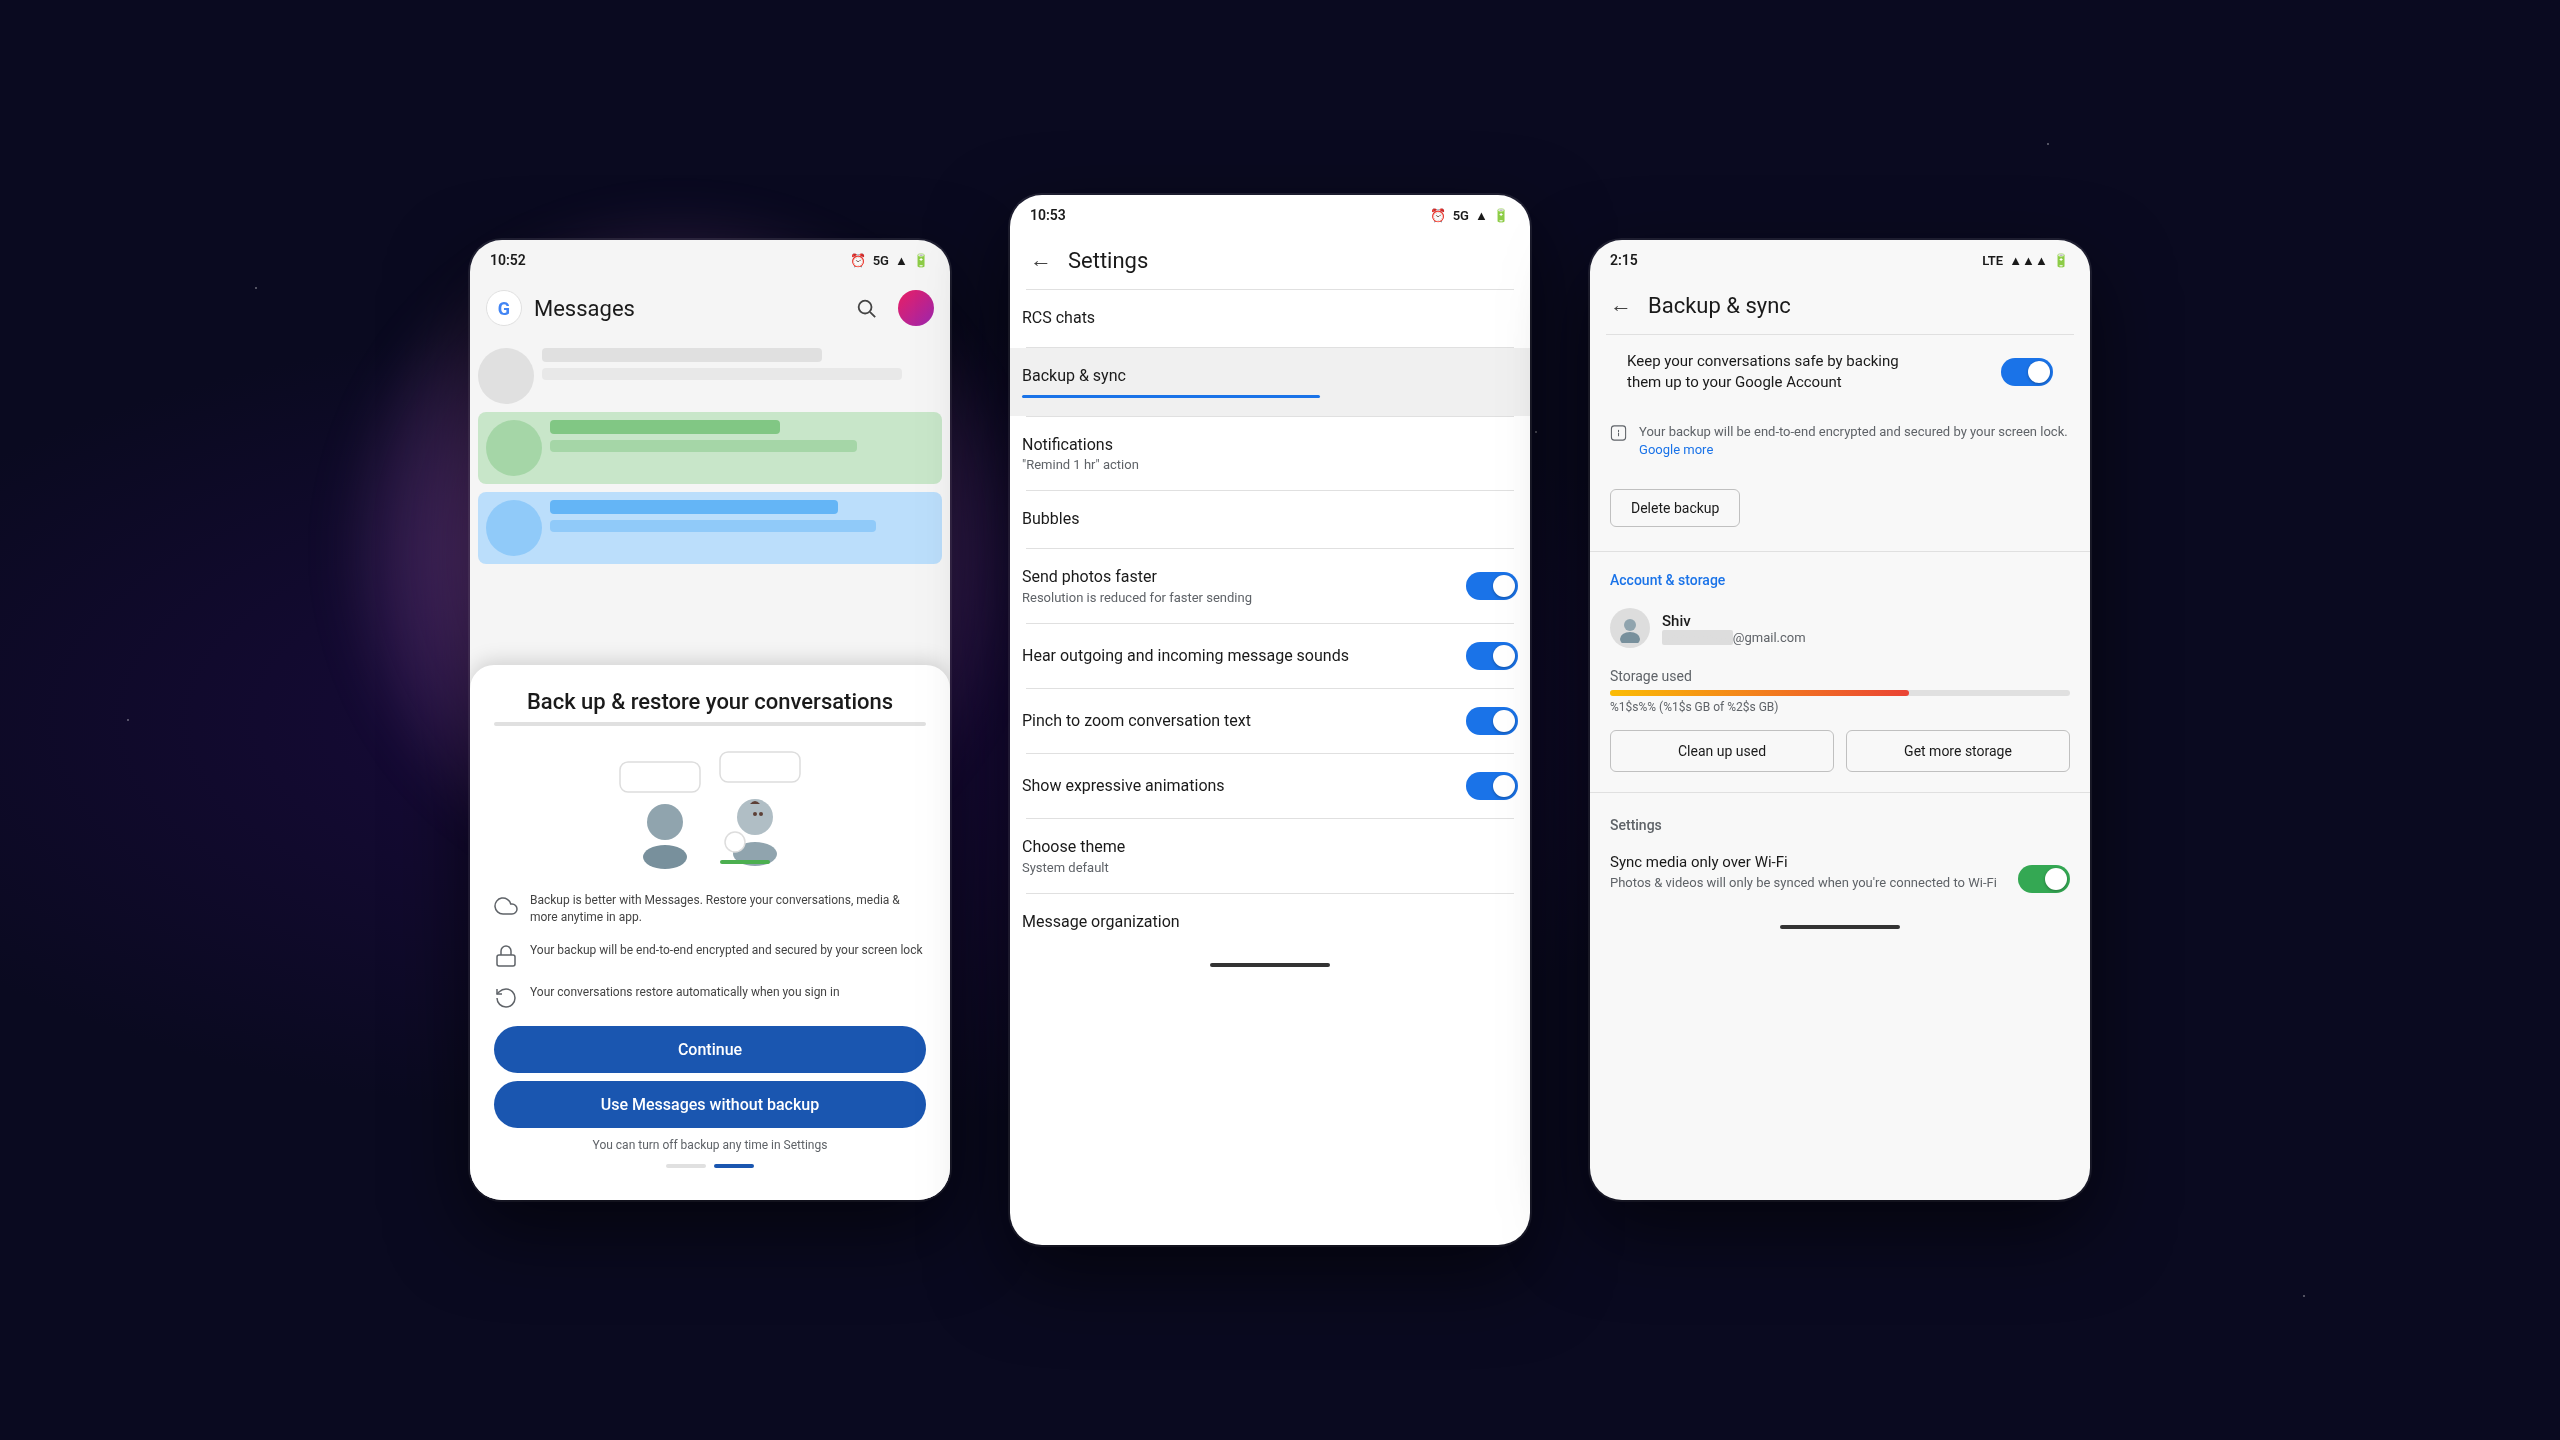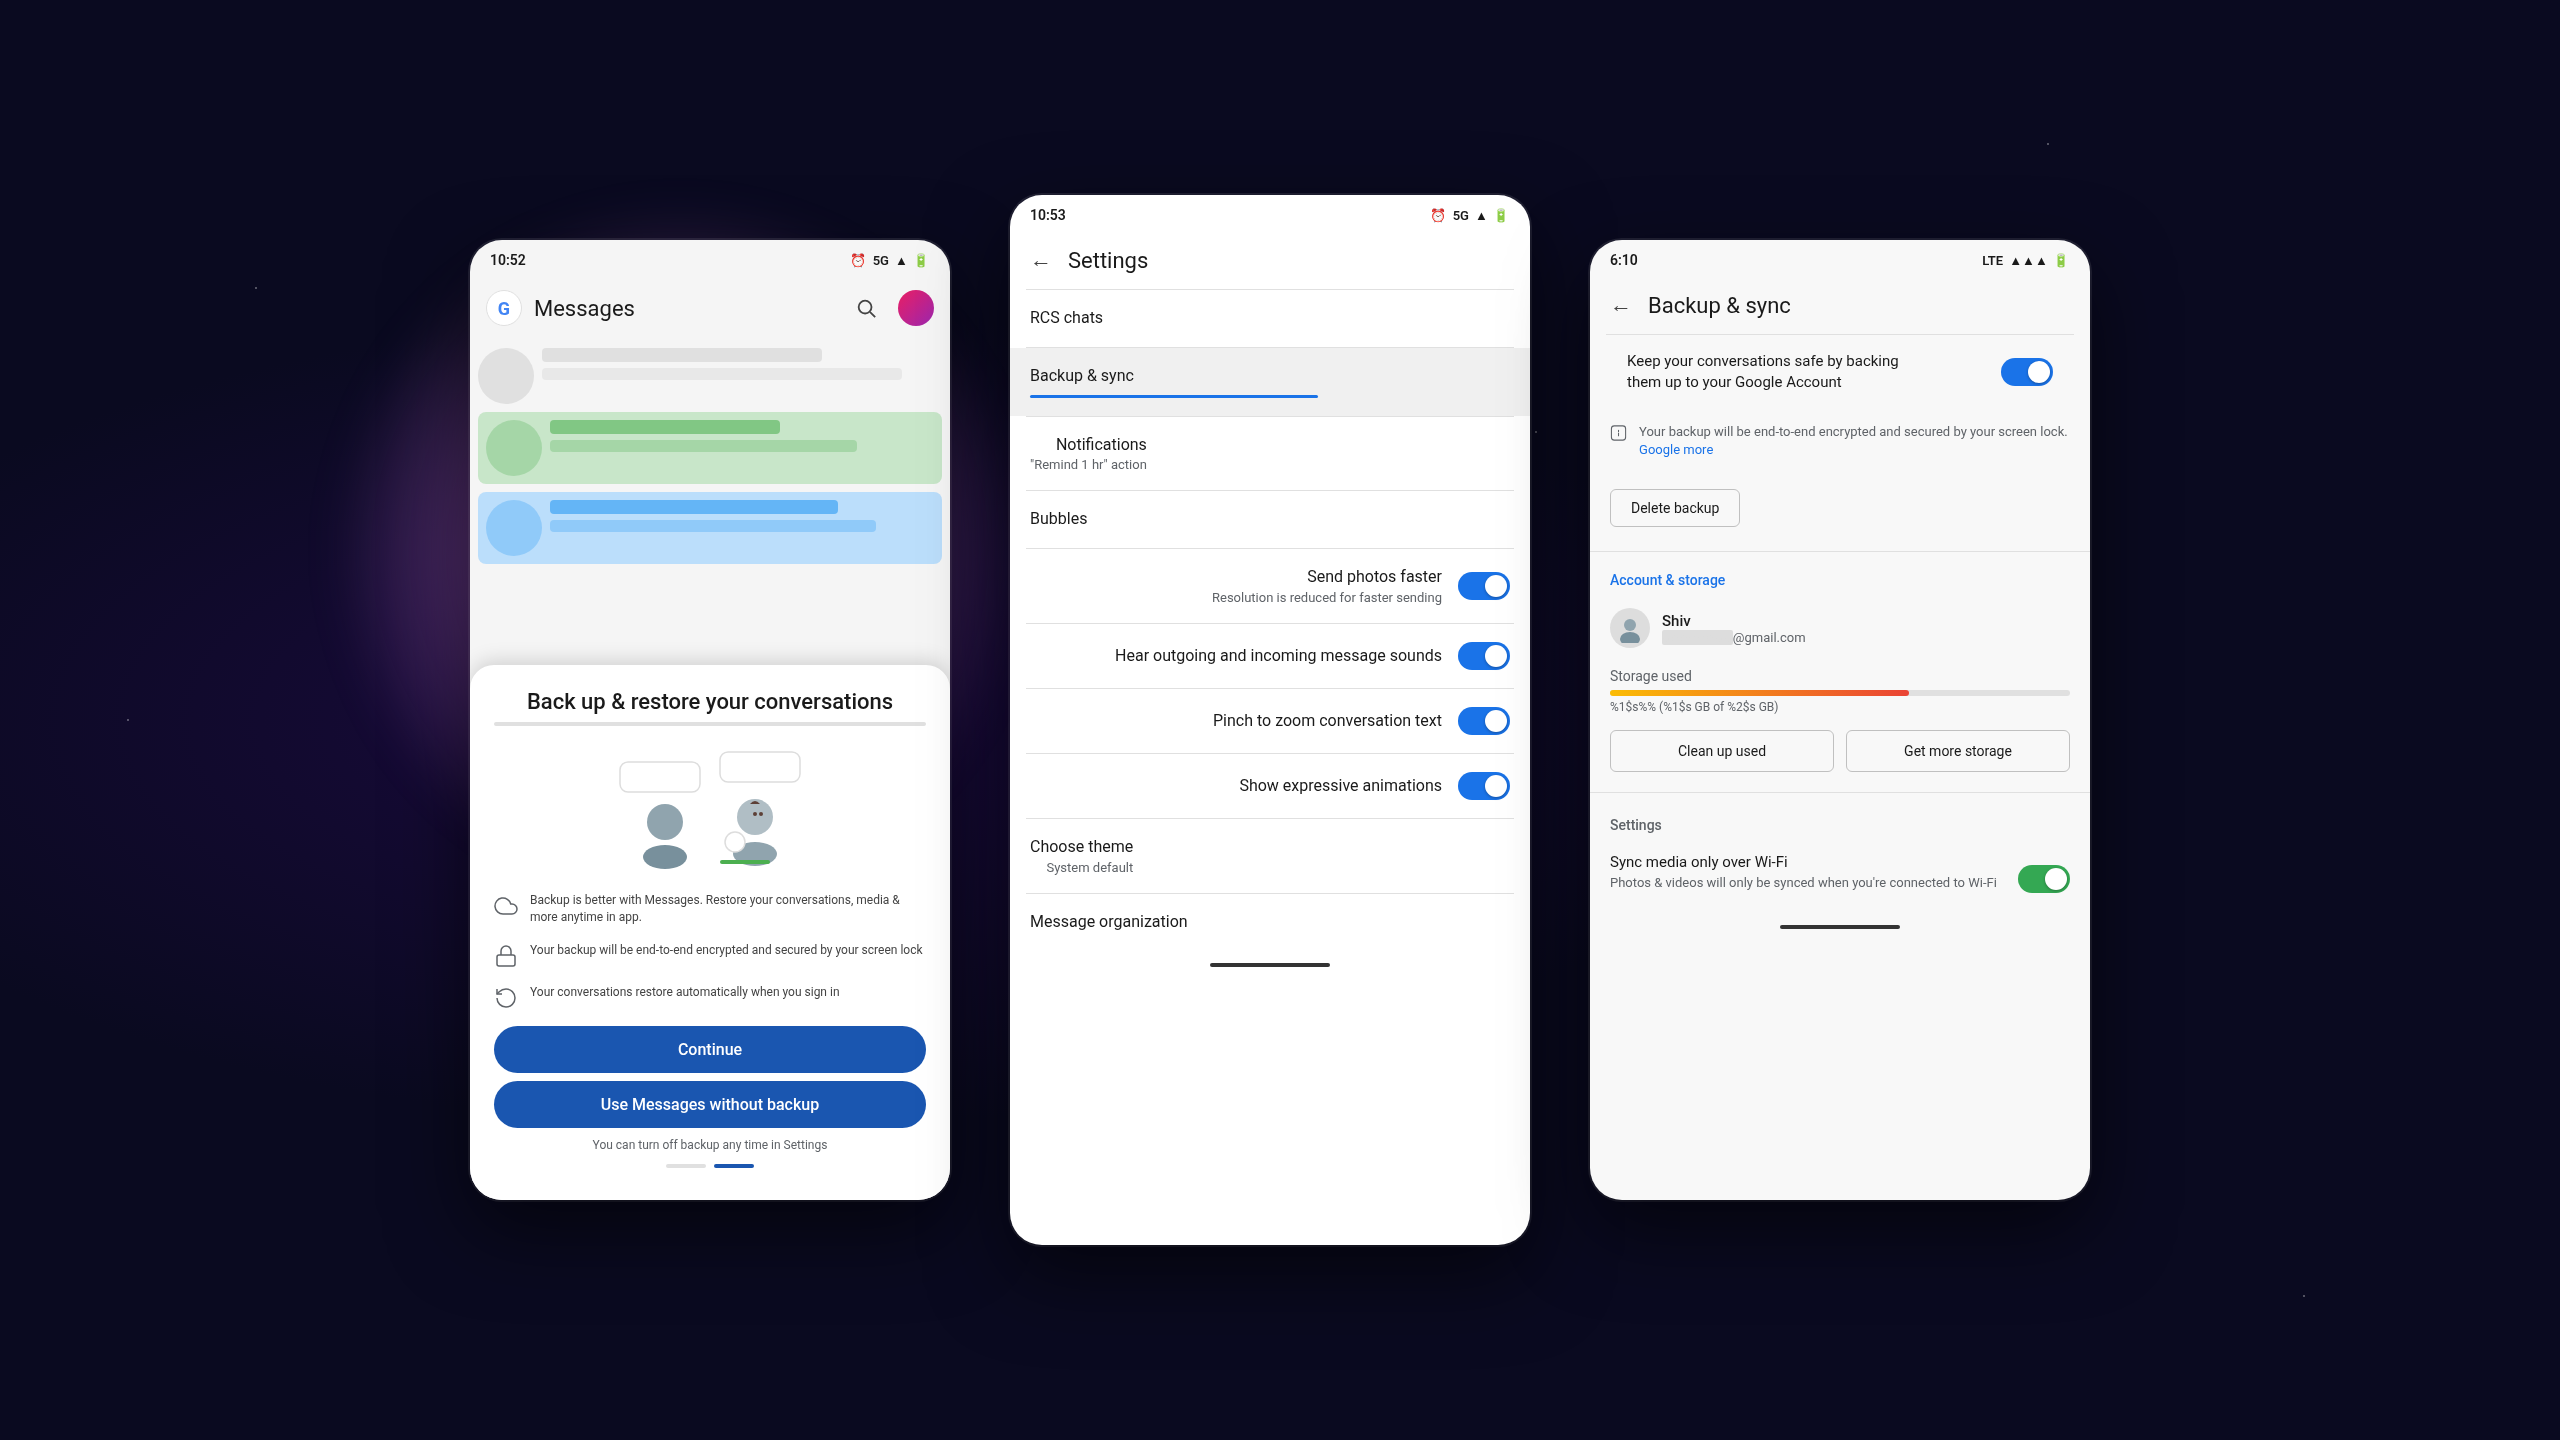--- a/index.html
+++ b/index.html
@@ -284,23 +284,22 @@
       font-size: 22px;
       font-weight: 400;
       color: #1a1a1a;
     }
 
     .p2-settings-list {
       background: white;
       overflow-y: hidden;
     }
     .p2-setting-item {
-      padding: 18px 20px;
+      padding: 18px 12px;
       cursor: pointer;
-      text-align: right;
     }
     .p2-setting-item-row {
       display: flex;
       justify-content: space-between;
       align-items: center;
     }
     .p2-setting-name {
       font-size: 16px;
       color: #1a1a1a;
       line-height: 1.3;
@@ -697,21 +696,21 @@
         </div>
       </div>
     </div>
 
     <div class="p2-bottom-bar"></div>
   </div>
 
   <div class="phone phone-3">
 
     <div class="status-bar">
-      <span>6:10</span>
+      <span>2:15</span>
       <div class="status-bar-right">
         <span>LTE</span>
         <span>▲▲▲</span>
         <span>🔋</span>
       </div>
     </div>
 
     <div class="p3-header">
       <span class="p3-back">←</span>
       <span class="p3-header-title">Backup &amp; sync</span>

